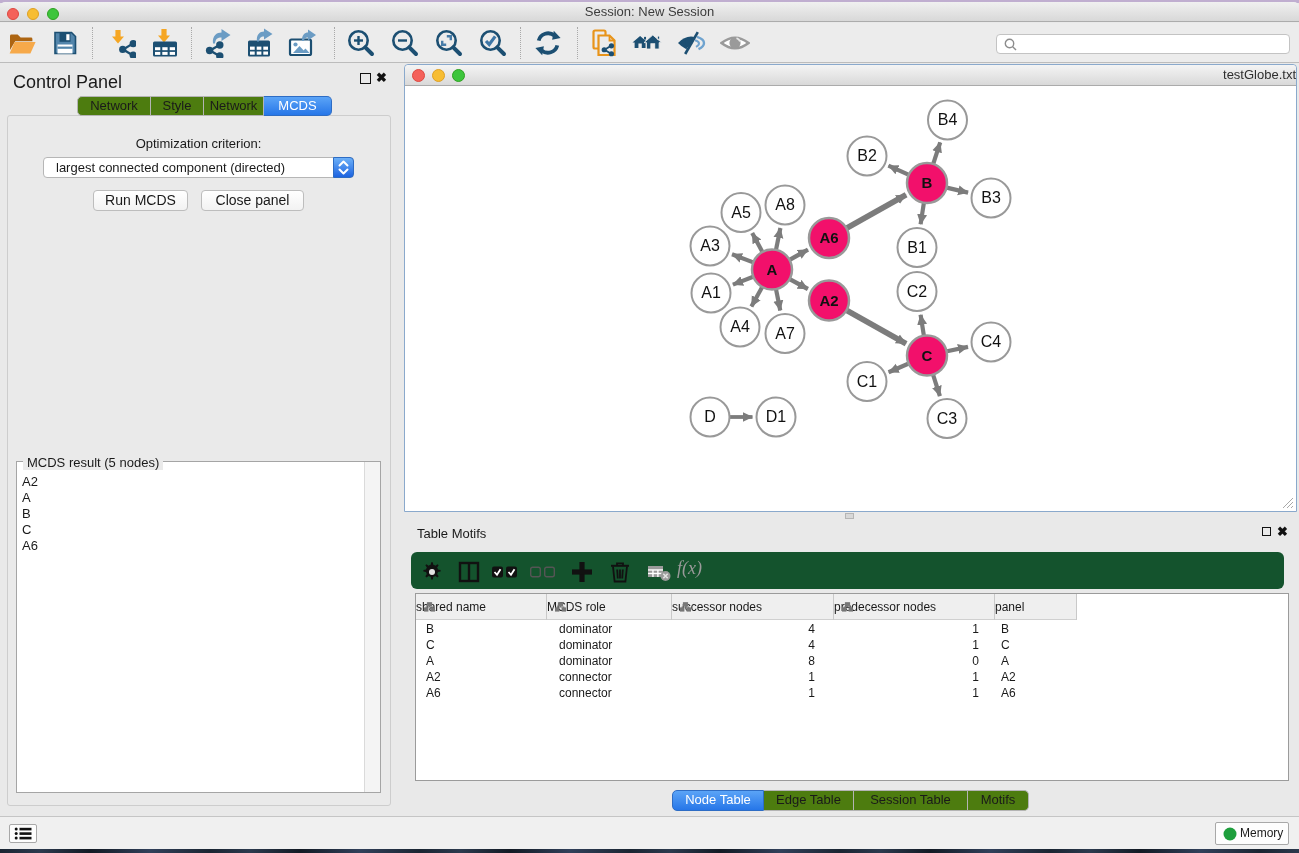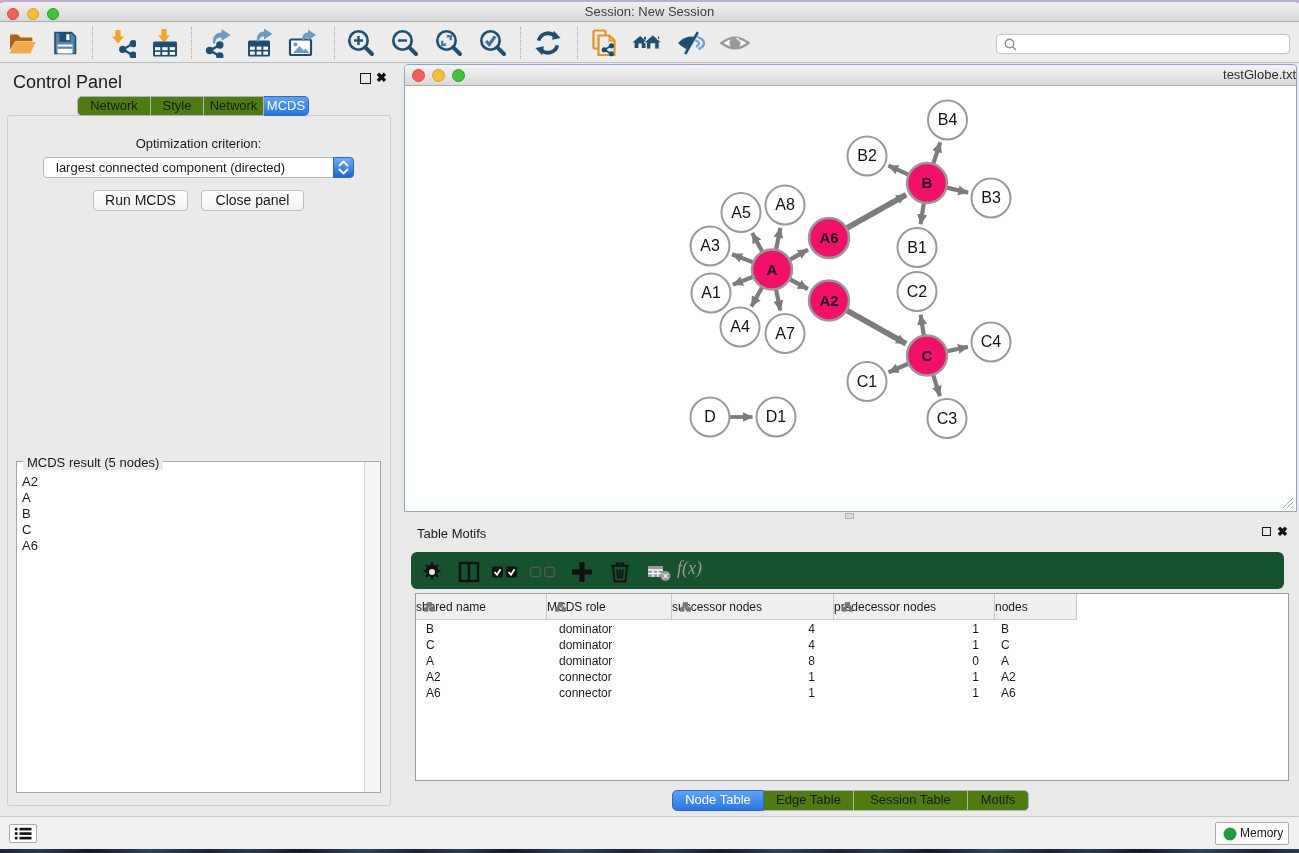--- a/index.html
+++ b/index.html
@@ -205,21 +205,21 @@
   </div>
 
 <div class="abs" id="cp-title">Control Panel</div>
 <div class="abs winbtn-sq" style="left:360px;top:73px"></div>
 <div class="abs winbtn-x" style="left:376px;top:70px">✖</div>
 <div class="abs" id="cp-pane"></div>
 <div class="abs tabrow" style="left:77px;top:96px">
   <div class="tabseg first" style="width:74px">Network</div>
   <div class="tabseg" style="width:53px">Style</div>
   <div class="tabseg" style="width:60px">Network</div>
-  <div class="tabseg sel last" style="width:45px">MCDS</div>
+  <div class="tabseg sel last" style="width:68px">MCDS</div>
 </div>
 <div class="abs" id="opt-label">Optimization criterion:</div>
 <div class="abs" id="combo">largest connected component (directed)
   <div class="step"><svg width="19" height="19" viewBox="0 0 19 19">
         <path d="M5.5 7.5 L9.5 3.5 L13.5 7.5" fill="none" stroke="#fff" stroke-width="2" stroke-linecap="round" stroke-linejoin="round"></path>
         <path d="M5.5 11.5 L9.5 15.5 L13.5 11.5" fill="none" stroke="#fff" stroke-width="2" stroke-linecap="round" stroke-linejoin="round"></path>
       </svg></div>
 </div>
 <div class="abs pbtn" style="left:93px;top:190px;width:95px">Run MCDS</div>
 <div class="abs pbtn" style="left:201px;top:190px;width:103px">Close panel</div>
@@ -401,21 +401,21 @@
           </g>
         </svg>successor nodes</div>
 <div class="hcell" style="left:418px;width:161px"><svg width="11" height="10" viewBox="0 0 11 10" style="position:absolute;left:8px;top:8px">
           <g fill="none" stroke="#777" stroke-width="1.2">
             <rect x="3.5" y="0.8" width="4" height="3" fill="#777"></rect>
             <rect x="0.6" y="6" width="3.2" height="3" fill="#777"></rect>
             <rect x="7.2" y="6" width="3.2" height="3" fill="#777"></rect>
             <path d="M5.5 3.8 V5 M2.2 6 V5 H8.8 V6"></path>
           </g>
         </svg>predecessor nodes</div>
-<div class="hcell" style="left:579px;width:82px">nodes</div>
+<div class="hcell" style="left:579px;width:82px">panel</div>
     </div>
   <div class="trow" style="top:27px">
 <span class="tcell" style="left:10px">B</span>
 <span class="tcell" style="left:143px">dominator</span>
 <span class="tcell num" style="left:256px;width:143px">4</span>
 <span class="tcell num" style="left:418px;width:145px">1</span>
 <span class="tcell" style="left:585px">B</span>
 </div>
 <div class="trow" style="top:43px">
 <span class="tcell" style="left:10px">C</span>

